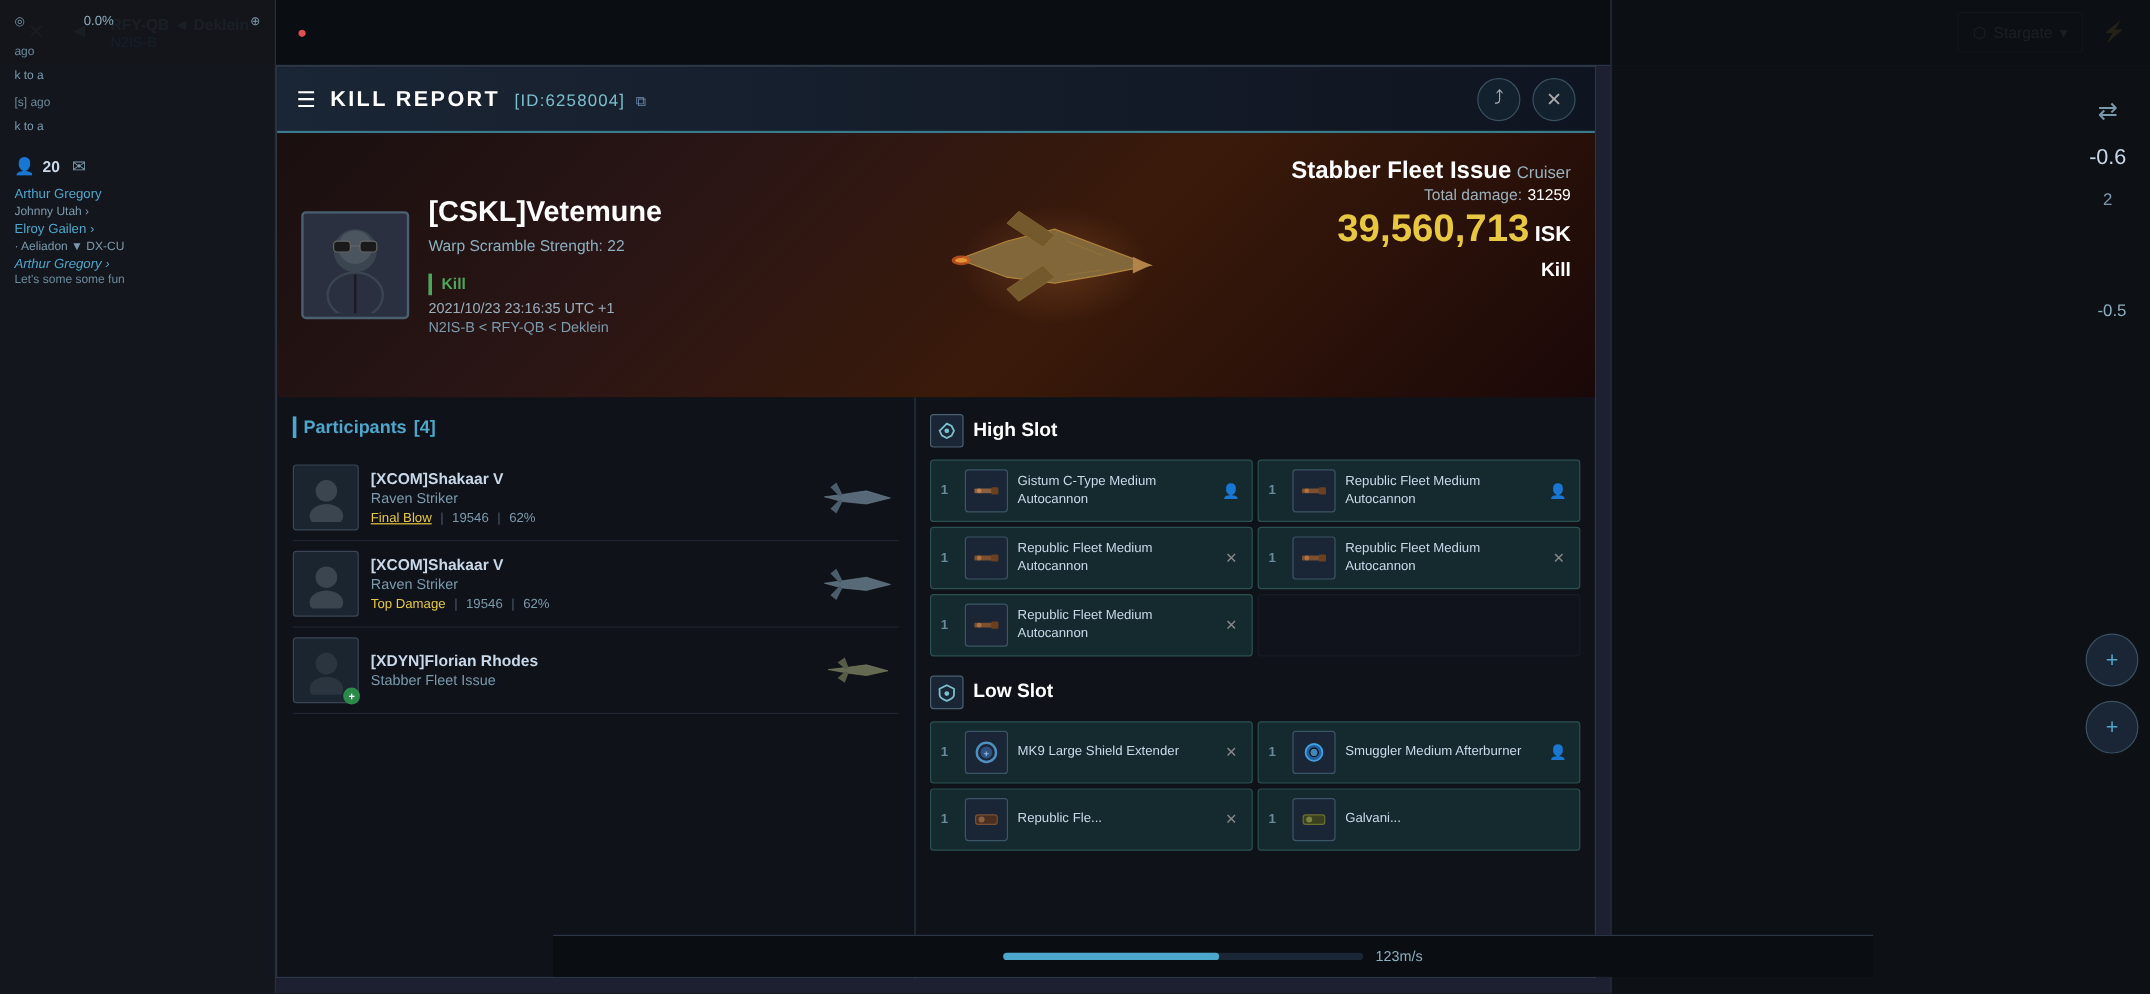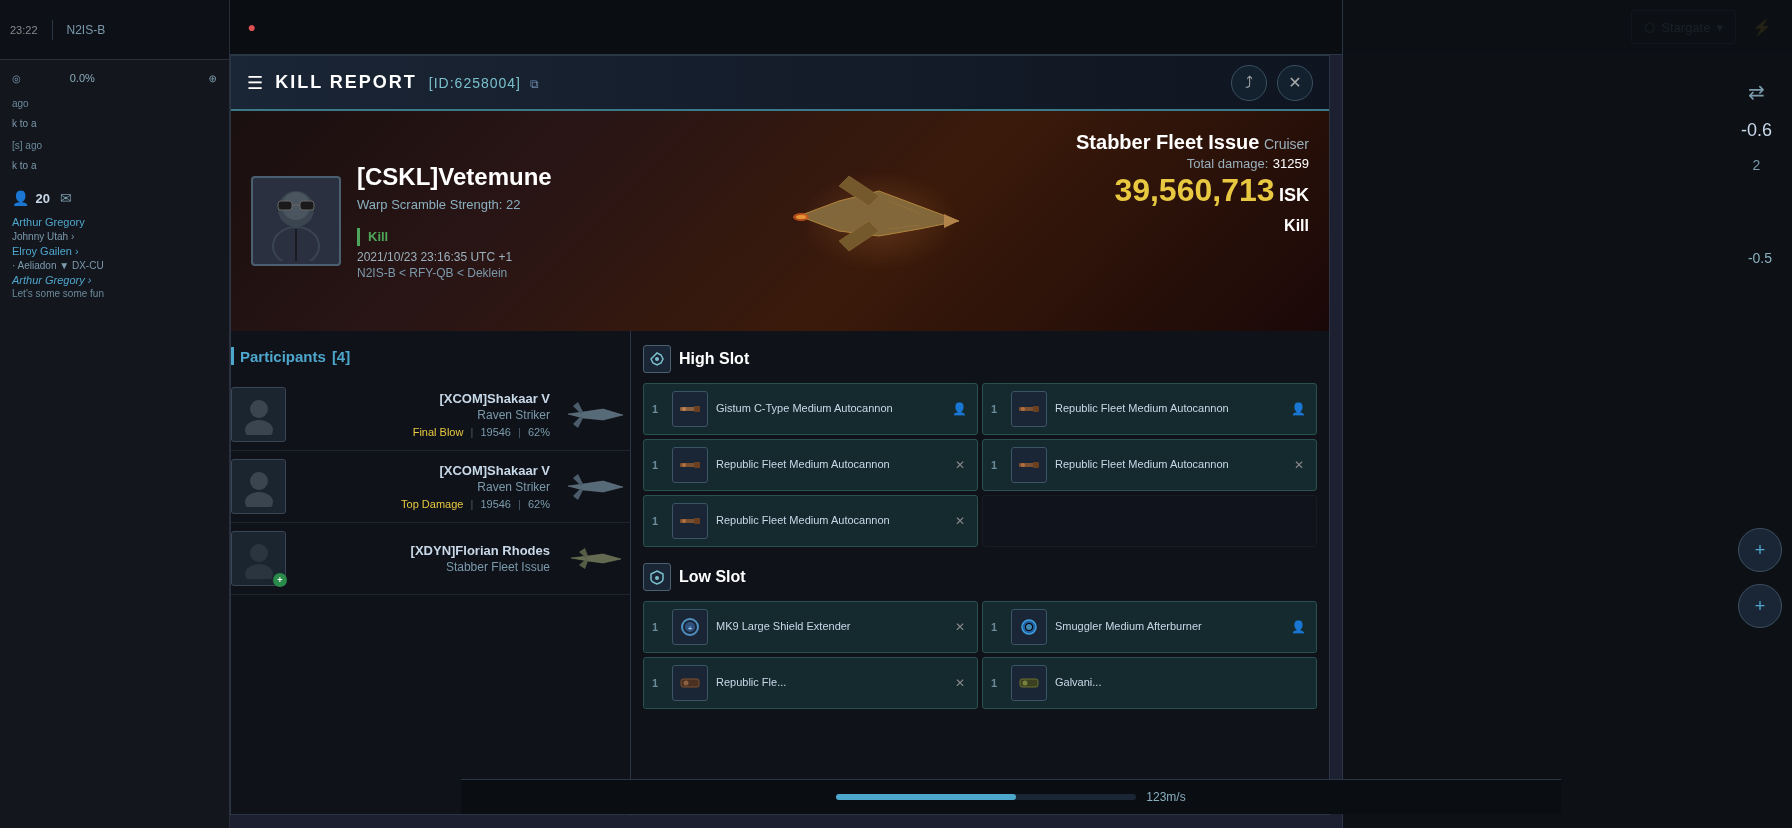--- a/index.html
+++ b/index.html
@@ -272,25 +272,24 @@
     }
 
     
     .kr-body {
       display: flex;
       height: calc(760px - 55px - 220px);
     }
 
     
     .participants-panel {
-      width: 400px;
+      width: 532px;
       border-right: 1px solid #2a3545;
-      padding: 16px 0;
+      padding: 16px 13px;
       overflow-y: auto;
-      text-align: right;
     }
 
     .panel-title {
       color: #4da6cc;
       font-size: 15px;
       font-weight: bold;
       margin-bottom: 14px;
       display: flex;
       align-items: center;
       gap: 6px;
@@ -356,20 +355,21 @@
     }
 
     .participant-stats {
       font-size: 11px;
       color: #7a9aac;
       margin-top: 4px;
     }
 
     .final-blow {
       color: #e8c840;
+      text-decoration: underline;
     }
 
     .top-damage {
       color: #e8c840;
     }
 
     .stat-separator {
       color: #4a5a6a;
       margin: 0 4px;
     }
@@ -600,25 +600,20 @@
     <div class="stargate-btn">
       <span>⬡</span>
       <span>Stargate</span>
       <span>▾</span>
     </div>
     <div class="nav-btn">⚡</div>
   </div>
 </div>
 
 <div class="left-sidebar">
-  <div class="left-top-bar">
-    <div style="color:#888; font-size:11px;">23:22</div>
-    <div style="width:1px; height:20px; background:#2a3545; margin:0 6px;"></div>
-    <div style="color:#7a9aac; font-size:12px;">N2IS-B</div>
-  </div>
 
   <div class="sidebar-content">
     <div class="sidebar-row">
       <span style="color:#7a9aac; font-size:10px;">◎</span>
       <span style="font-size:11px; color:#8aacbc;padding-left:43px;">0.0%</span>
       <span style="font-size:10px; color:#7a9aac; margin-left:auto;">⊕</span>
     </div>
 
     <div class="sidebar-chat">
       <div style="color:#6a8a9a; font-size:10px; margin-bottom:4px;">ago</div>

